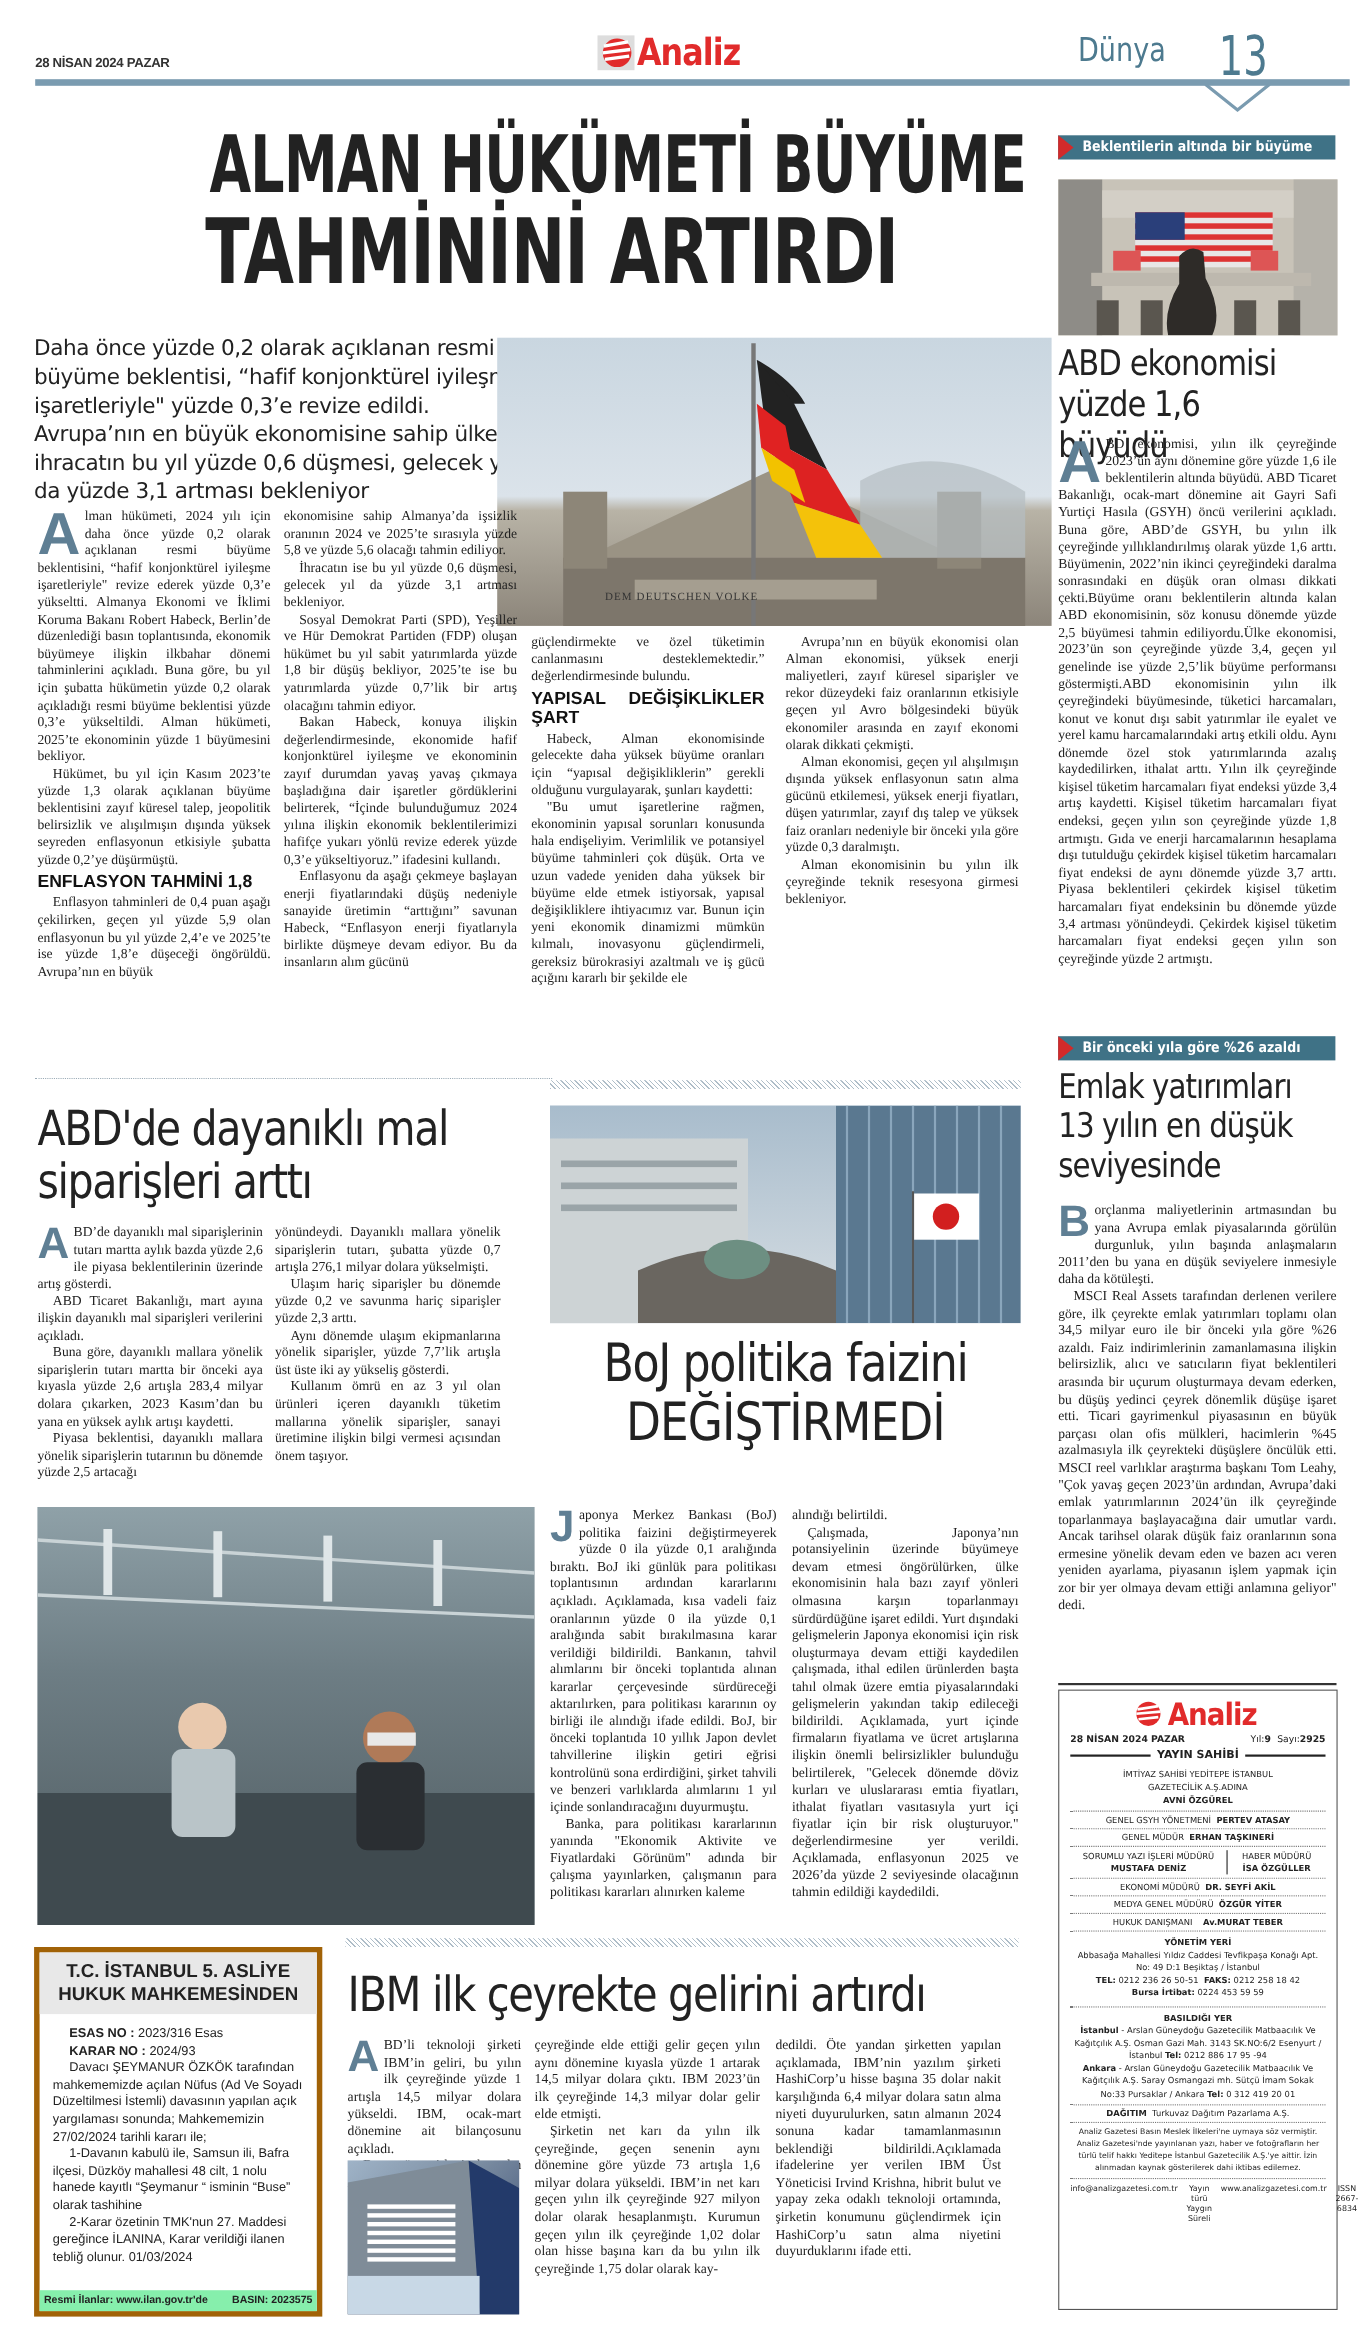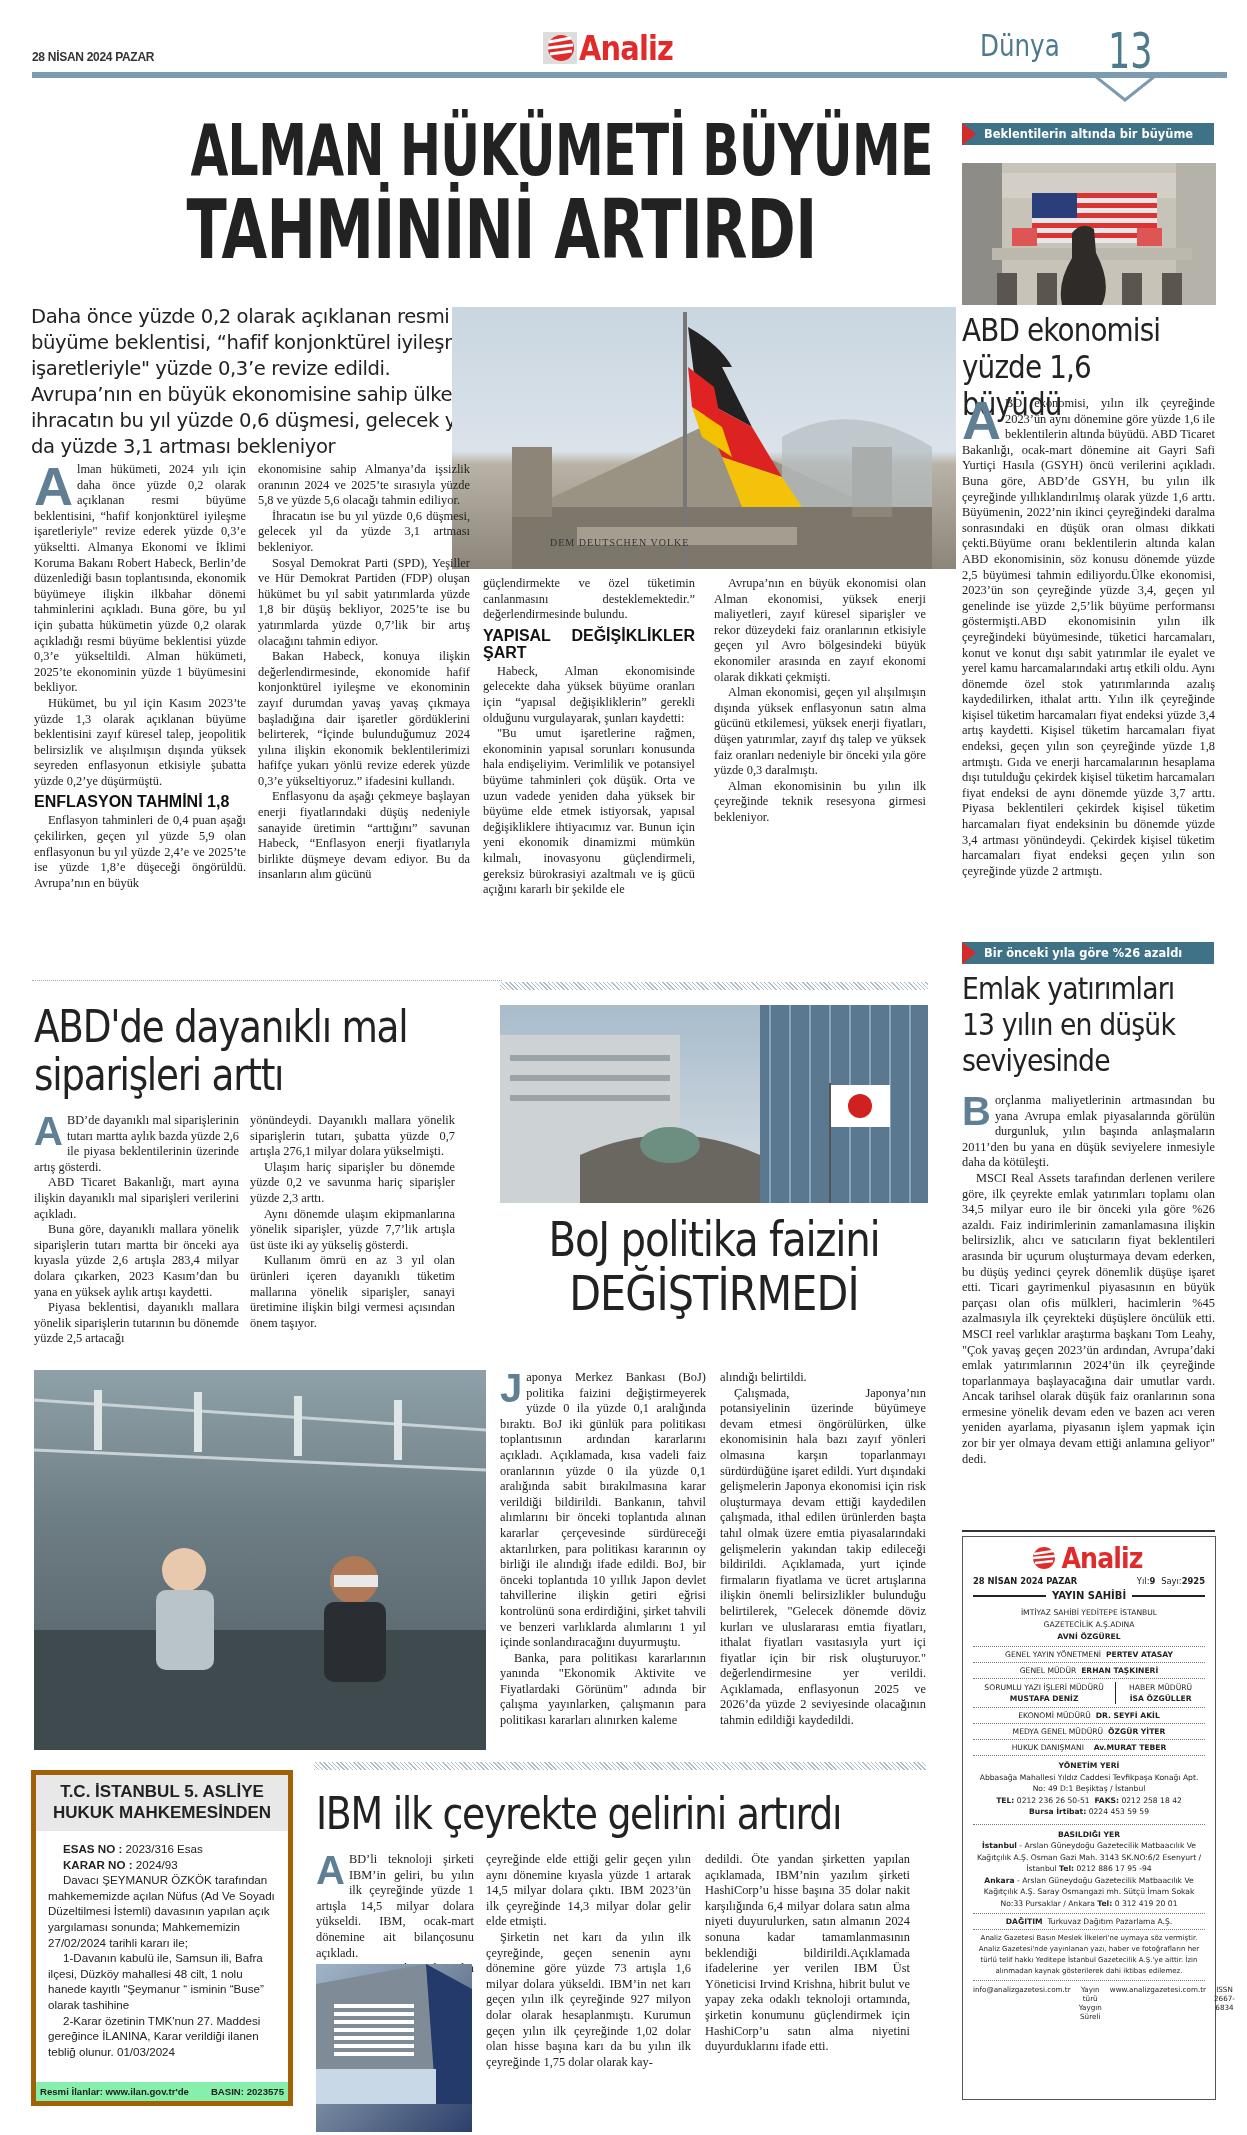--- a/index.html
+++ b/index.html
@@ -230,21 +230,21 @@
     <span>Resmi İlanlar: www.ilan.gov.tr'de</span>
     <span>BASIN: 2023575</span>
   </div>
 </div>
 
 <div class="abs" style="left:316px;top:1788px;width:640px;font-family:'DejaVu Sans',sans-serif;font-size:44px;line-height:52px;color:#222;letter-spacing:-1.5px;transform:scaleX(0.86);transform-origin:left;white-space:nowrap">IBM ilk çeyrekte gelirini artırdı</div>
 <div class="abs body-text" style="left:316px;top:1852px;width:158px">
   <p class="first"><span class="dropcap sm">A</span><span>BD’li teknoloji şirketi IBM’in geliri, bu yılın ilk çeyreğinde yüzde 1 artışla 14,5 milyar dolara yükseldi. IBM, ocak-mart dönemine ait bilançosunu açıkladı.</span></p>
   <p>Buna göre, şirketin bu yılın ilk</p>
 </div>
-<div class="abs photo" style="left:316px;top:1964px;width:156px;height:168px;background:linear-gradient(135deg,#9fb3c7 0%,#7d8fa3 40%,#2c3f6a 100%)">
+<div class="abs photo" style="left:316px;top:1964px;width:156px;height:140px;background:linear-gradient(135deg,#9fb3c7 0%,#7d8fa3 40%,#2c3f6a 100%)">
   <svg width="156" height="140" viewBox="0 0 156 140">
     <polygon points="0,20 110,0 156,25 156,140 0,140" fill="#7f8c98"></polygon>
     <polygon points="110,0 156,25 156,140 120,140" fill="#233a6a"></polygon>
     <g fill="#fff">
         <rect x="18" y="40" width="80" height="4"></rect>
         <rect x="18" y="48" width="80" height="4"></rect>
         <rect x="18" y="56" width="80" height="4"></rect>
         <rect x="18" y="64" width="80" height="4"></rect>
         <rect x="18" y="72" width="80" height="4"></rect>
         <rect x="18" y="80" width="80" height="4"></rect>
@@ -277,21 +277,21 @@
   <div style="display:flex;align-items:center;gap:6px;font-weight:bold;font-size:10px;margin-bottom:3px">
       <span style="flex:1;border-top:2px solid #222"></span>
       <span>YAYIN SAHİBİ</span>
       <span style="flex:1;border-top:2px solid #222"></span>
     </div>
   <div class="row" style="line-height:12px">
     <div>İMTİYAZ SAHİBİ YEDİTEPE İSTANBUL</div>
     <div>GAZETECİLİK A.Ş.ADINA</div>
     <div><b>AVNİ ÖZGÜREL</b></div>
   </div>
-  <div class="row"><span>GENEL YAYIN YÖNETMENİ</span>&nbsp;&nbsp;<b>PERTEV ATASAY</b></div>
+  <div class="row"><span>GENEL GSYH YÖNETMENİ</span>&nbsp;&nbsp;<b>PERTEV ATASAY</b></div>
   <div class="row"><span>GENEL MÜDÜR</span>&nbsp;&nbsp;<b>ERHAN TAŞKINERİ</b></div>
   <div class="row" style="display:flex;line-height:11px">
     <div style="flex:1.6;border-right:1px solid #222"><div>SORUMLU YAZI İŞLERİ MÜDÜRÜ</div><b>MUSTAFA DENİZ</b></div>
     <div style="flex:1"><div>HABER MÜDÜRÜ</div><b>İSA ÖZGÜLLER</b></div>
   </div>
   <div class="row"><span>EKONOMİ MÜDÜRÜ</span>&nbsp;&nbsp;<b>DR. SEYFİ AKİL</b></div>
   <div class="row"><span>MEDYA GENEL MÜDÜRÜ</span>&nbsp;&nbsp;<b>ÖZGÜR YİTER</b></div>
   <div class="row"><span>HUKUK DANIŞMANI</span>&nbsp;&nbsp;&nbsp;&nbsp;<b>Av.MURAT TEBER</b></div>
   <div class="row" style="line-height:11.5px;padding:4px 0 6px">
     <div><b>YÖNETİM YERİ</b></div>

